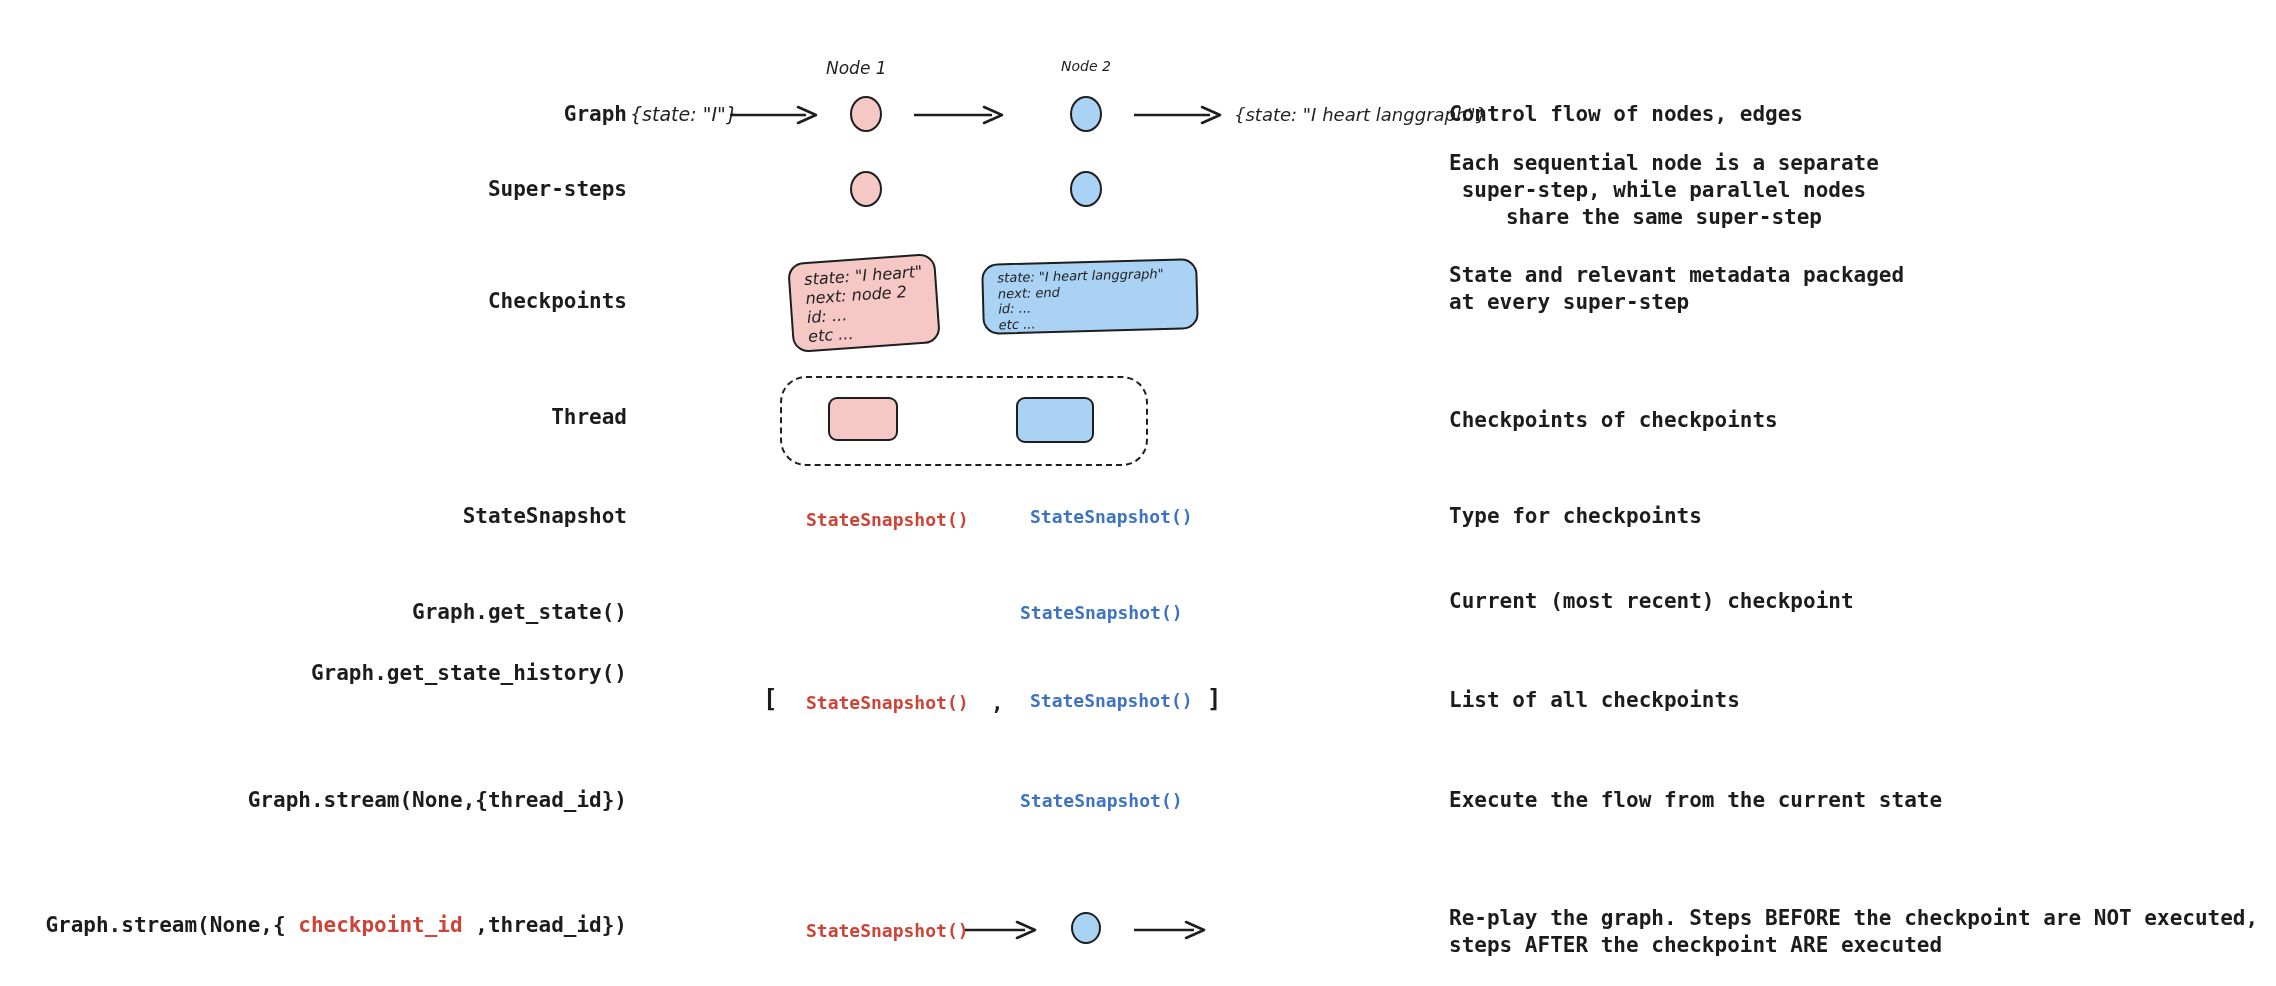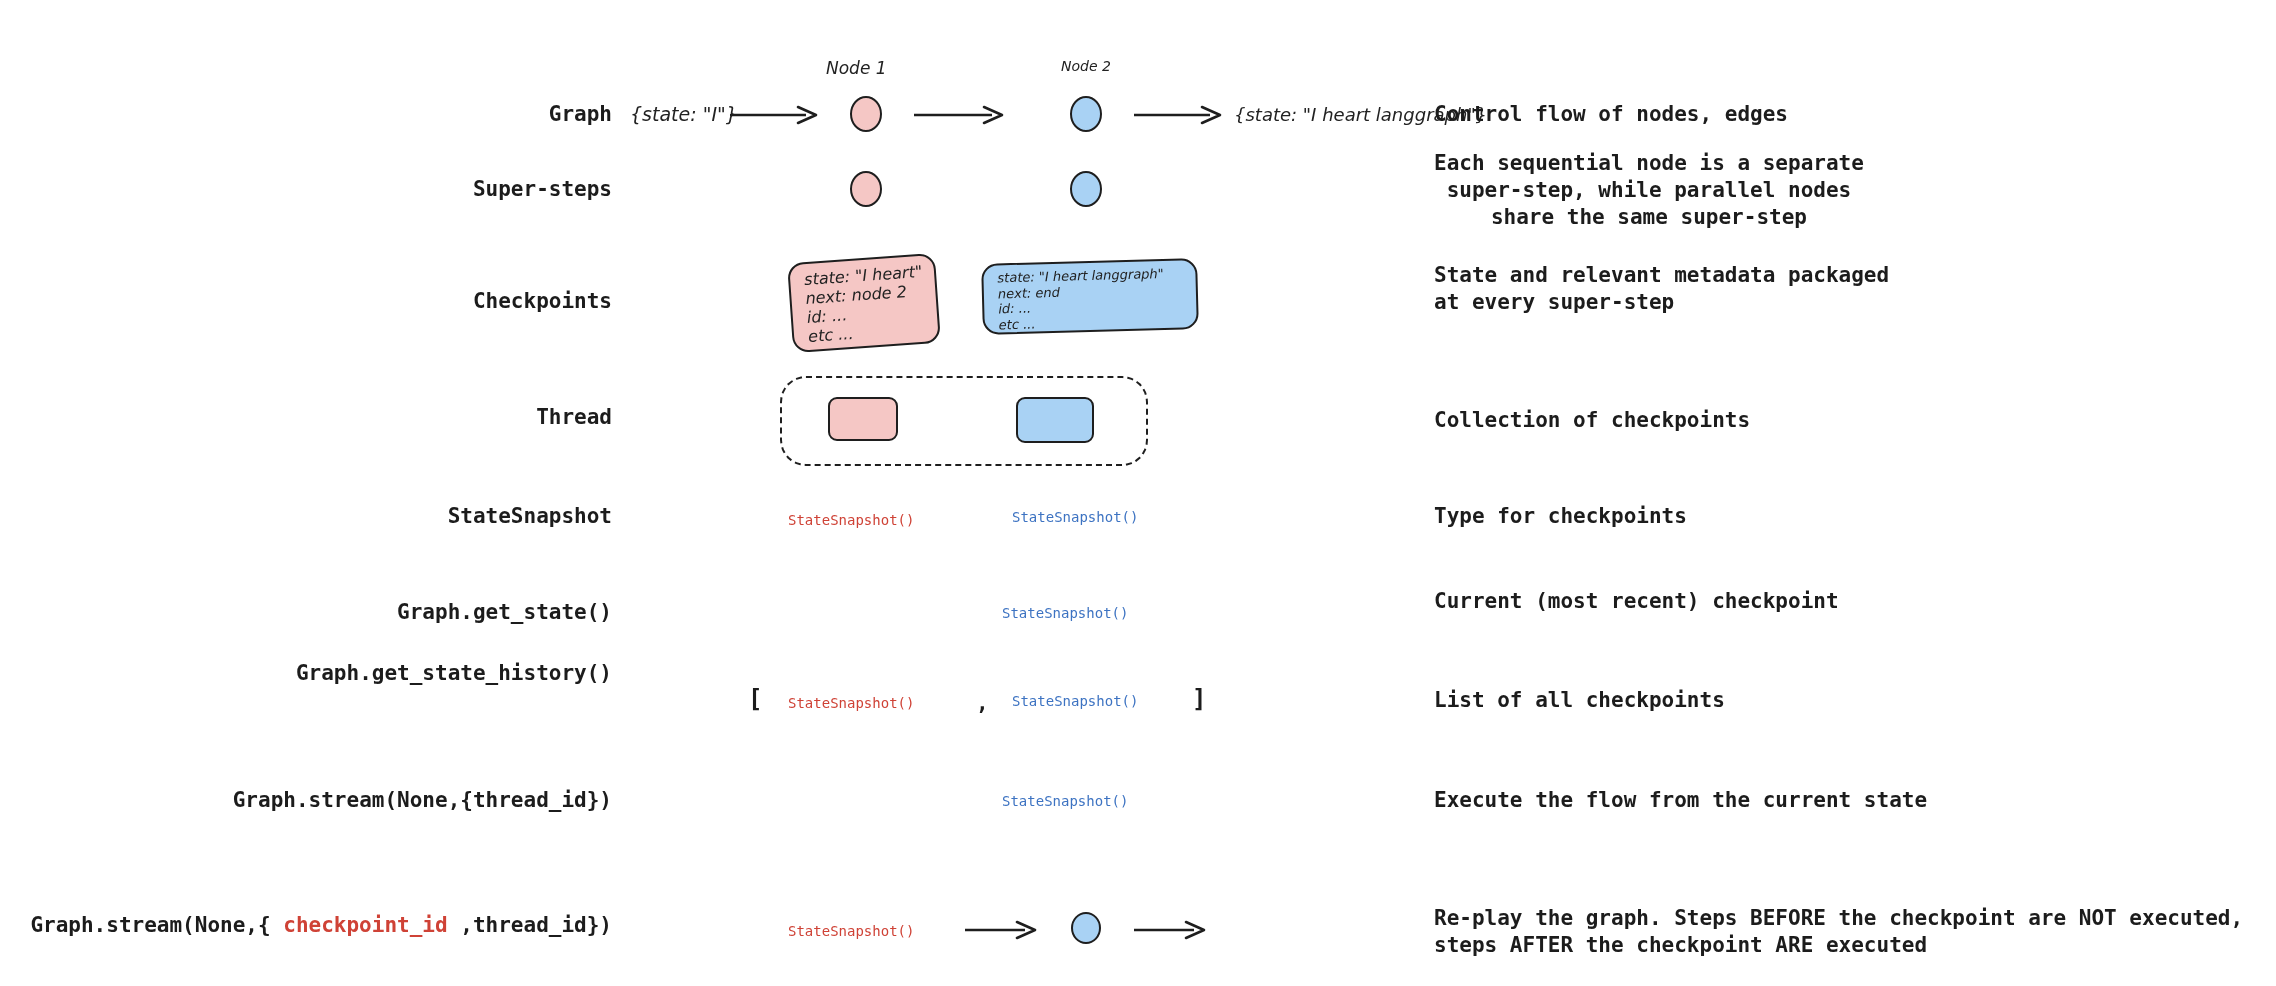--- a/index.html
+++ b/index.html
@@ -20,20 +20,21 @@
     color:var(--text);
   }
   .abs{position:absolute;}
   .mono{
     font-family:"DejaVu Sans Mono", monospace;
     font-weight:600;
     font-size:21px;
     line-height:27px;
     color:var(--text);
     white-space:pre-line;
+    padding-left:15px;
   }
   .row-label{
     left:0;width:612px;
     text-align:right;
     white-space:nowrap;
   }
   .desc{left:1434px;}
   .hand{
     font-family:"DejaVu Sans", sans-serif;
     font-style:italic;
@@ -44,23 +45,24 @@
   .node{
     border:2.4px solid var(--outline);
     border-radius:50%;
     width:32px;height:36px;
     box-sizing:border-box;
   }
   .node.pink{background:var(--node-pink);}
   .node.blue{background:var(--node-blue);}
   .snap{
     font-family:"DejaVu Sans Mono", monospace;
-    font-weight:400;
-    font-size:14px;line-height:24px;
+    font-weight:700;
+    font-size:18px;line-height:24px;
     white-space:nowrap;
+    margin-left:18px;
   }
   .snap.red{color:var(--code-red);}
   .snap.blue{color:var(--code-blue);}
   .chk-box{
     box-sizing:border-box;
     border:2.4px solid var(--outline);
     border-radius:16px;
   }
   .chk-box.pink{background:var(--node-pink);}
   .chk-box.blue{background:var(--node-blue);}
@@ -126,21 +128,21 @@
     <div class="hand chk-line" style="font-size:13px;line-height:15.5px;">id: ...</div>
     <div class="hand chk-line" style="font-size:13px;line-height:15.5px;">etc ...</div>
   </div>
   <div class="abs mono desc" style="top:262px;">State and relevant metadata packaged
 at every super-step</div>
 
   <div class="abs mono row-label" style="top:404px;">Thread</div>
   <div class="abs thread-box" style="left:780px;top:376px;width:368px;height:90px;"></div>
   <div class="abs mini-rect pink" style="left:828px;top:397px;width:70px;height:44px;"></div>
   <div class="abs mini-rect blue" style="left:1016px;top:397px;width:78px;height:46px;"></div>
-  <div class="abs mono desc" style="top:407px;">Collection of checkpoints</div>
+  <div class="abs mono desc" style="top:407px;">Checkpoints of checkpoints</div>
 
   <div class="abs mono row-label" style="top:503px;">StateSnapshot</div>
   <div class="abs snap red" style="left:788px;top:508px;">StateSnapshot()</div>
   <div class="abs snap blue" style="left:1012px;top:505px;">StateSnapshot()</div>
   <div class="abs mono desc" style="top:503px;">Type for checkpoints</div>
 
   <div class="abs mono row-label" style="top:599px;">Graph.get_state()</div>
   <div class="abs snap blue" style="left:1002px;top:601px;">StateSnapshot()</div>
   <div class="abs mono desc" style="top:588px;">Current (most recent) checkpoint</div>
 

